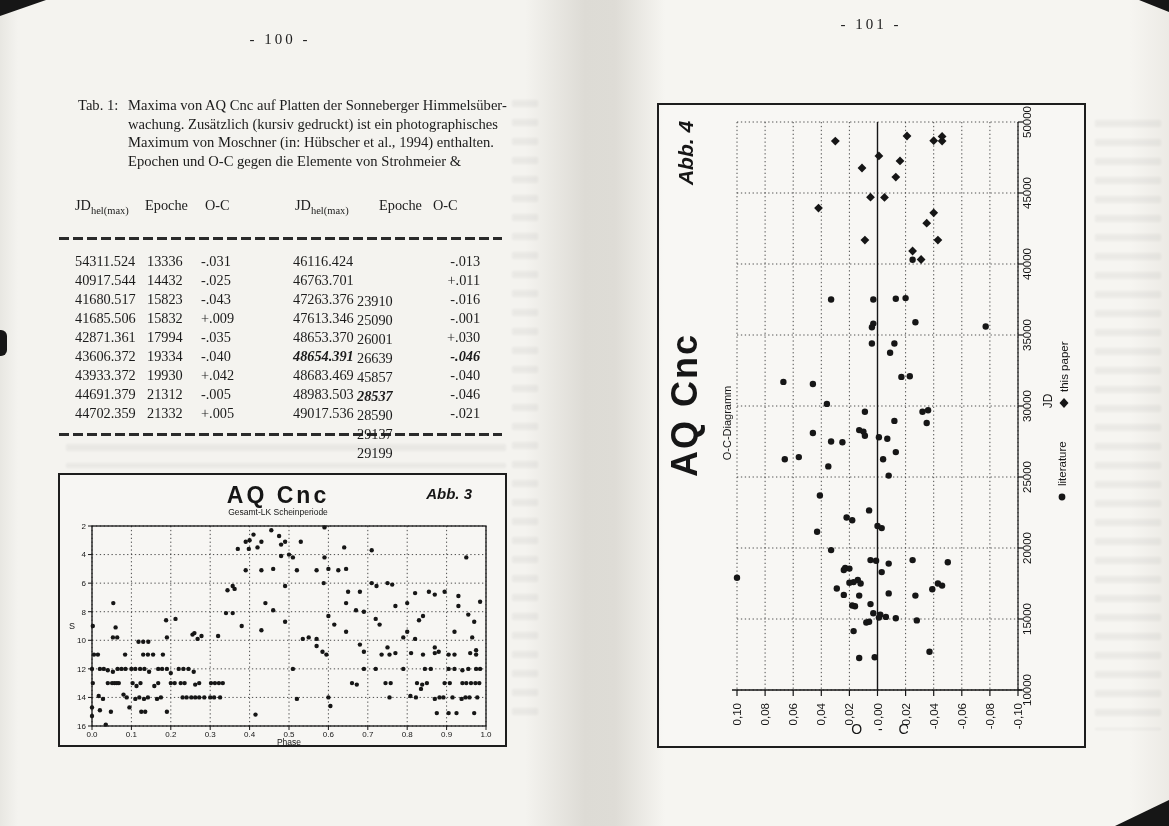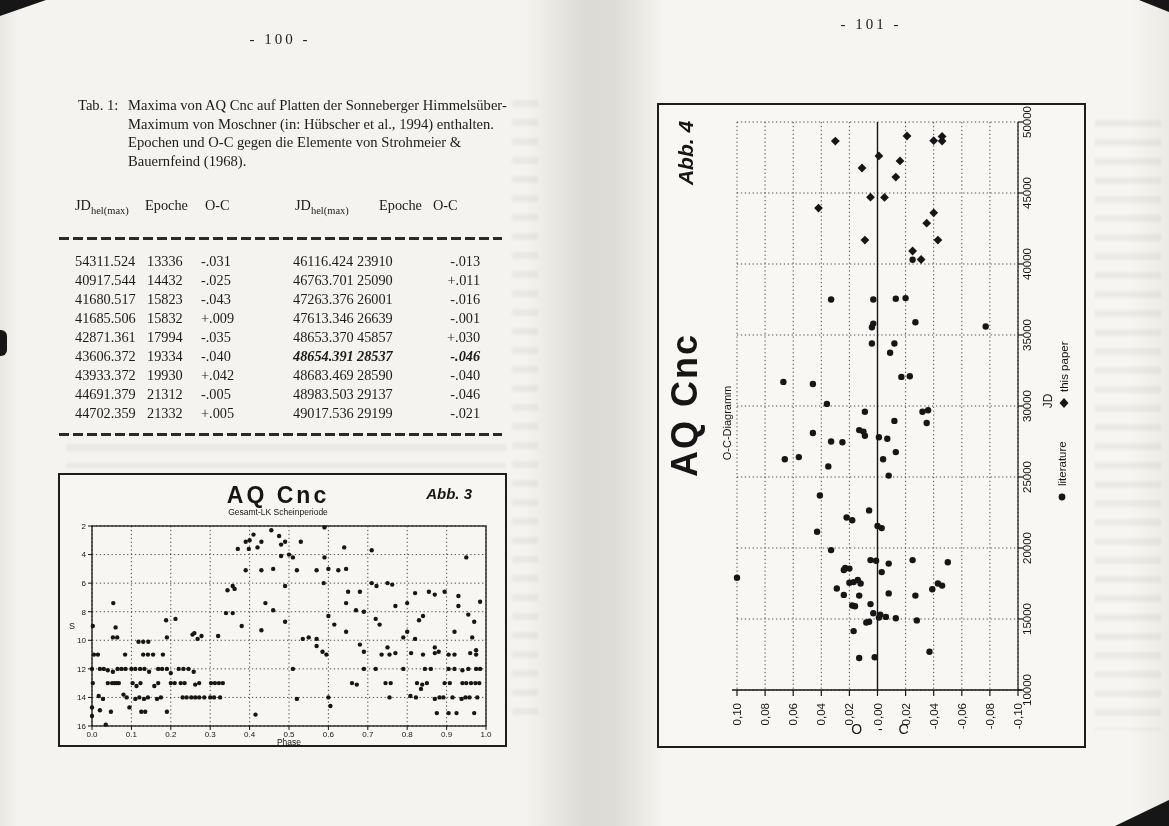--- a/index.html
+++ b/index.html
@@ -50,41 +50,41 @@
   <div class="ghost" style="left:512px;top:100px;width:26px;height:620px;"></div>
 </div>
 
 <div class="pagenum" style="left:225px;top:31px;">- 100 -</div>
 <div class="pagenum" style="left:816px;top:16px;">- 101 -</div>
 
 <div id="caption">
   <span class="lab">Tab. 1:</span>
   <div class="lines">
     <div>Maxima von AQ Cnc auf Platten der Sonneberger Himmelsüber-</div>
+    <div>wachung. Zusätzlich (kursiv gedruckt) ist ein photographisches</div>
     <div>Maximum von Moschner (in: Hübscher et al., 1994) enthalten.</div>
     <div>Epochen und O-C gegen die Elemente von Strohmeier &amp;</div>
-    <div>Bauernfeind (1968).</div>
   </div>
 </div>
 
 <div id="tab1">
   <span class="hdr" style="left:16px"><span>JD</span><sub>hel(max)</sub></span>
   <span class="hdr" style="left:86px">Epoche</span>
   <span class="hdr" style="left:146px">O-C</span>
   <span class="hdr" style="left:236px"><span>JD</span><sub>hel(max)</sub></span>
   <span class="hdr" style="left:320px">Epoche</span>
   <span class="hdr" style="left:374px">O-C</span>
   <div class="dashrule" style="top:40px"></div>
   <div class="dashrule" style="top:236px"></div>
 
 <div class="col" style="left: 16px;"><div>54311.524</div><div>40917.544</div><div>41680.517</div><div>41685.506</div><div>42871.361</div><div>43606.372</div><div>43933.372</div><div>44691.379</div><div>44702.359</div></div>
     <div class="col" style="left: 88px;"><div>13336</div><div>14432</div><div>15823</div><div>15832</div><div>17994</div><div>19334</div><div>19930</div><div>21312</div><div>21332</div></div>
     <div class="col" style="left: 142px;"><div>-.031</div><div>-.025</div><div>-.043</div><div>+.009</div><div>-.035</div><div>-.040</div><div>+.042</div><div>-.005</div><div>+.005</div></div>
     <div class="col" style="left: 234px;"><div>46116.424</div><div>46763.701</div><div>47263.376</div><div>47613.346</div><div>48653.370</div><div class="it">48654.391</div><div>48683.469</div><div>48983.503</div><div>49017.536</div></div>
-    <div class="col" style="left: 298px;"><div>23910</div><div>25090</div><div>26001</div><div>26639</div><div>45857</div><div class="it">28537</div><div>28590</div><div>29137</div><div>29199</div></div>
+    <div class="col" style="left: 298px; margin-top: 40px;"><div>23910</div><div>25090</div><div>26001</div><div>26639</div><div>45857</div><div class="it">28537</div><div>28590</div><div>29137</div><div>29199</div></div>
     <div class="col" style="left: 388px; text-align: right;"><div>-.013</div><div>+.011</div><div>-.016</div><div>-.001</div><div>+.030</div><div class="it">-.046</div><div>-.040</div><div>-.046</div><div>-.021</div></div>
   </div>
 
 <div id="fig3" class="figbox">
   <svg id="svg3" width="445" height="270">
       <line x1="32" x2="32" y1="51" y2="251" stroke="#3a3a3a" stroke-width="0.9" stroke-dasharray="1.3,2.6"></line>
       <line x1="71.4" x2="71.4" y1="51" y2="251" stroke="#3a3a3a" stroke-width="0.9" stroke-dasharray="1.3,2.6"></line>
       <line x1="110.80000000000001" x2="110.80000000000001" y1="51" y2="251" stroke="#3a3a3a" stroke-width="0.9" stroke-dasharray="1.3,2.6"></line>
       <line x1="150.2" x2="150.2" y1="51" y2="251" stroke="#3a3a3a" stroke-width="0.9" stroke-dasharray="1.3,2.6"></line>
       <line x1="189.60000000000002" x2="189.60000000000002" y1="51" y2="251" stroke="#3a3a3a" stroke-width="0.9" stroke-dasharray="1.3,2.6"></line>

